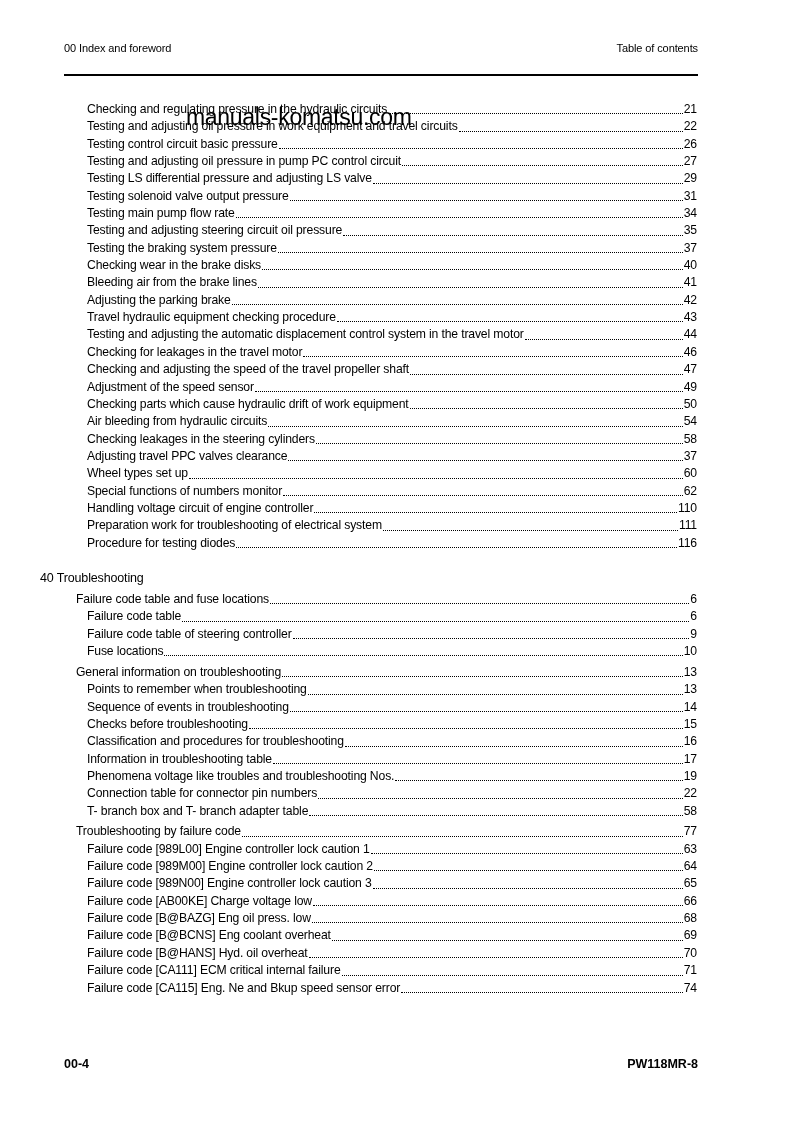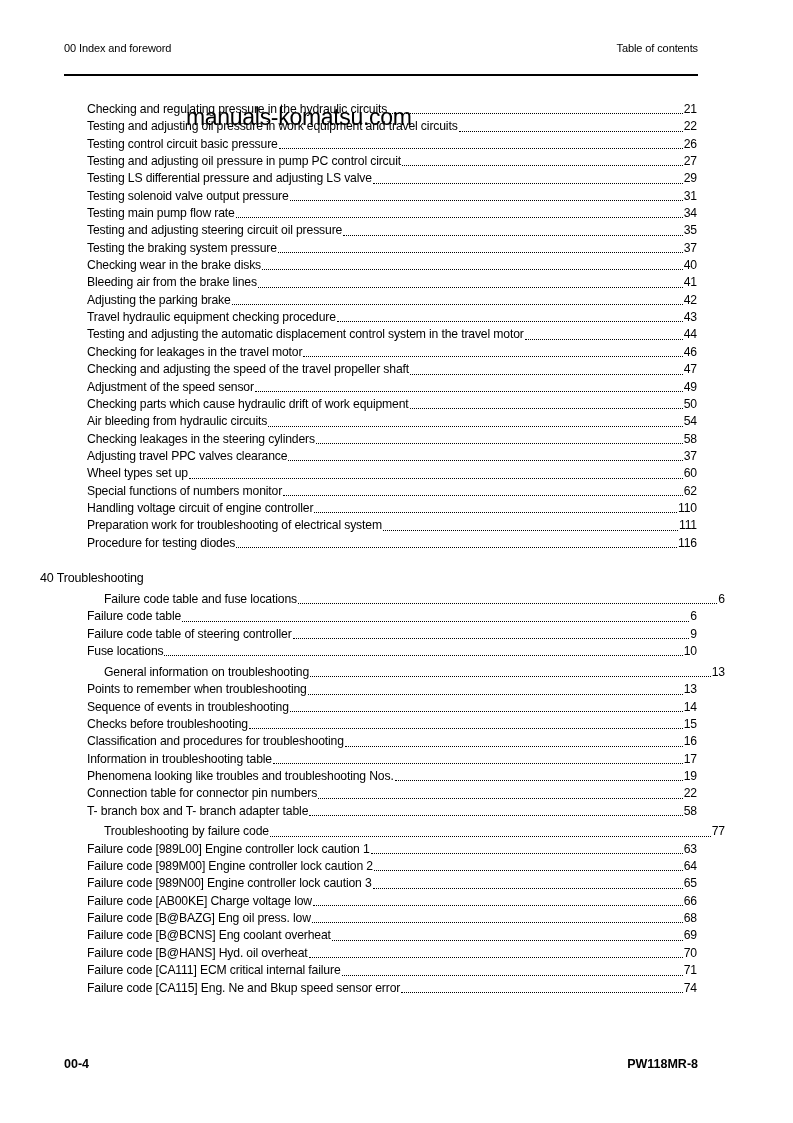--- a/index.html
+++ b/index.html
@@ -80,21 +80,21 @@
       right: 0;
       bottom: 4px;
       border-bottom: 1px dotted #000;
     }
     .toc-row .page {
       flex: 0 0 auto;
       padding-left: 1px;
       text-align: right;
     }
     .lvl-2 { margin-left: 87px; width: 610px; }
-    .lvl-1 { margin-left: 104px; width: 621px; }
+    .lvl-1 { margin-left: 76px; width: 621px; }
     .section-heading {
       position: relative;
       height: 17px;
       line-height: 17px;
       font-size: 12.5px;
       margin-left: 40px;
       letter-spacing: -0.15px;
     }
     .spacer-lg { height: 18px; }
     .spacer-sm { height: 4px; }
@@ -308,21 +308,21 @@
       <span class="title">Classification and procedures for troubleshooting</span>
       <span class="leader"></span>
       <span class="page">16</span>
     </div>
   <div class="toc-row lvl-2">
       <span class="title">Information in troubleshooting table</span>
       <span class="leader"></span>
       <span class="page">17</span>
     </div>
   <div class="toc-row lvl-2">
-      <span class="title">Phenomena looking like troubles and troubleshooting Nos.</span>
+      <span class="title">Phenomena voltage like troubles and troubleshooting Nos.</span>
       <span class="leader"></span>
       <span class="page">19</span>
     </div>
   <div class="toc-row lvl-2">
       <span class="title">Connection table for connector pin numbers</span>
       <span class="leader"></span>
       <span class="page">22</span>
     </div>
   <div class="toc-row lvl-2">
       <span class="title">T- branch box and T- branch adapter table</span>

